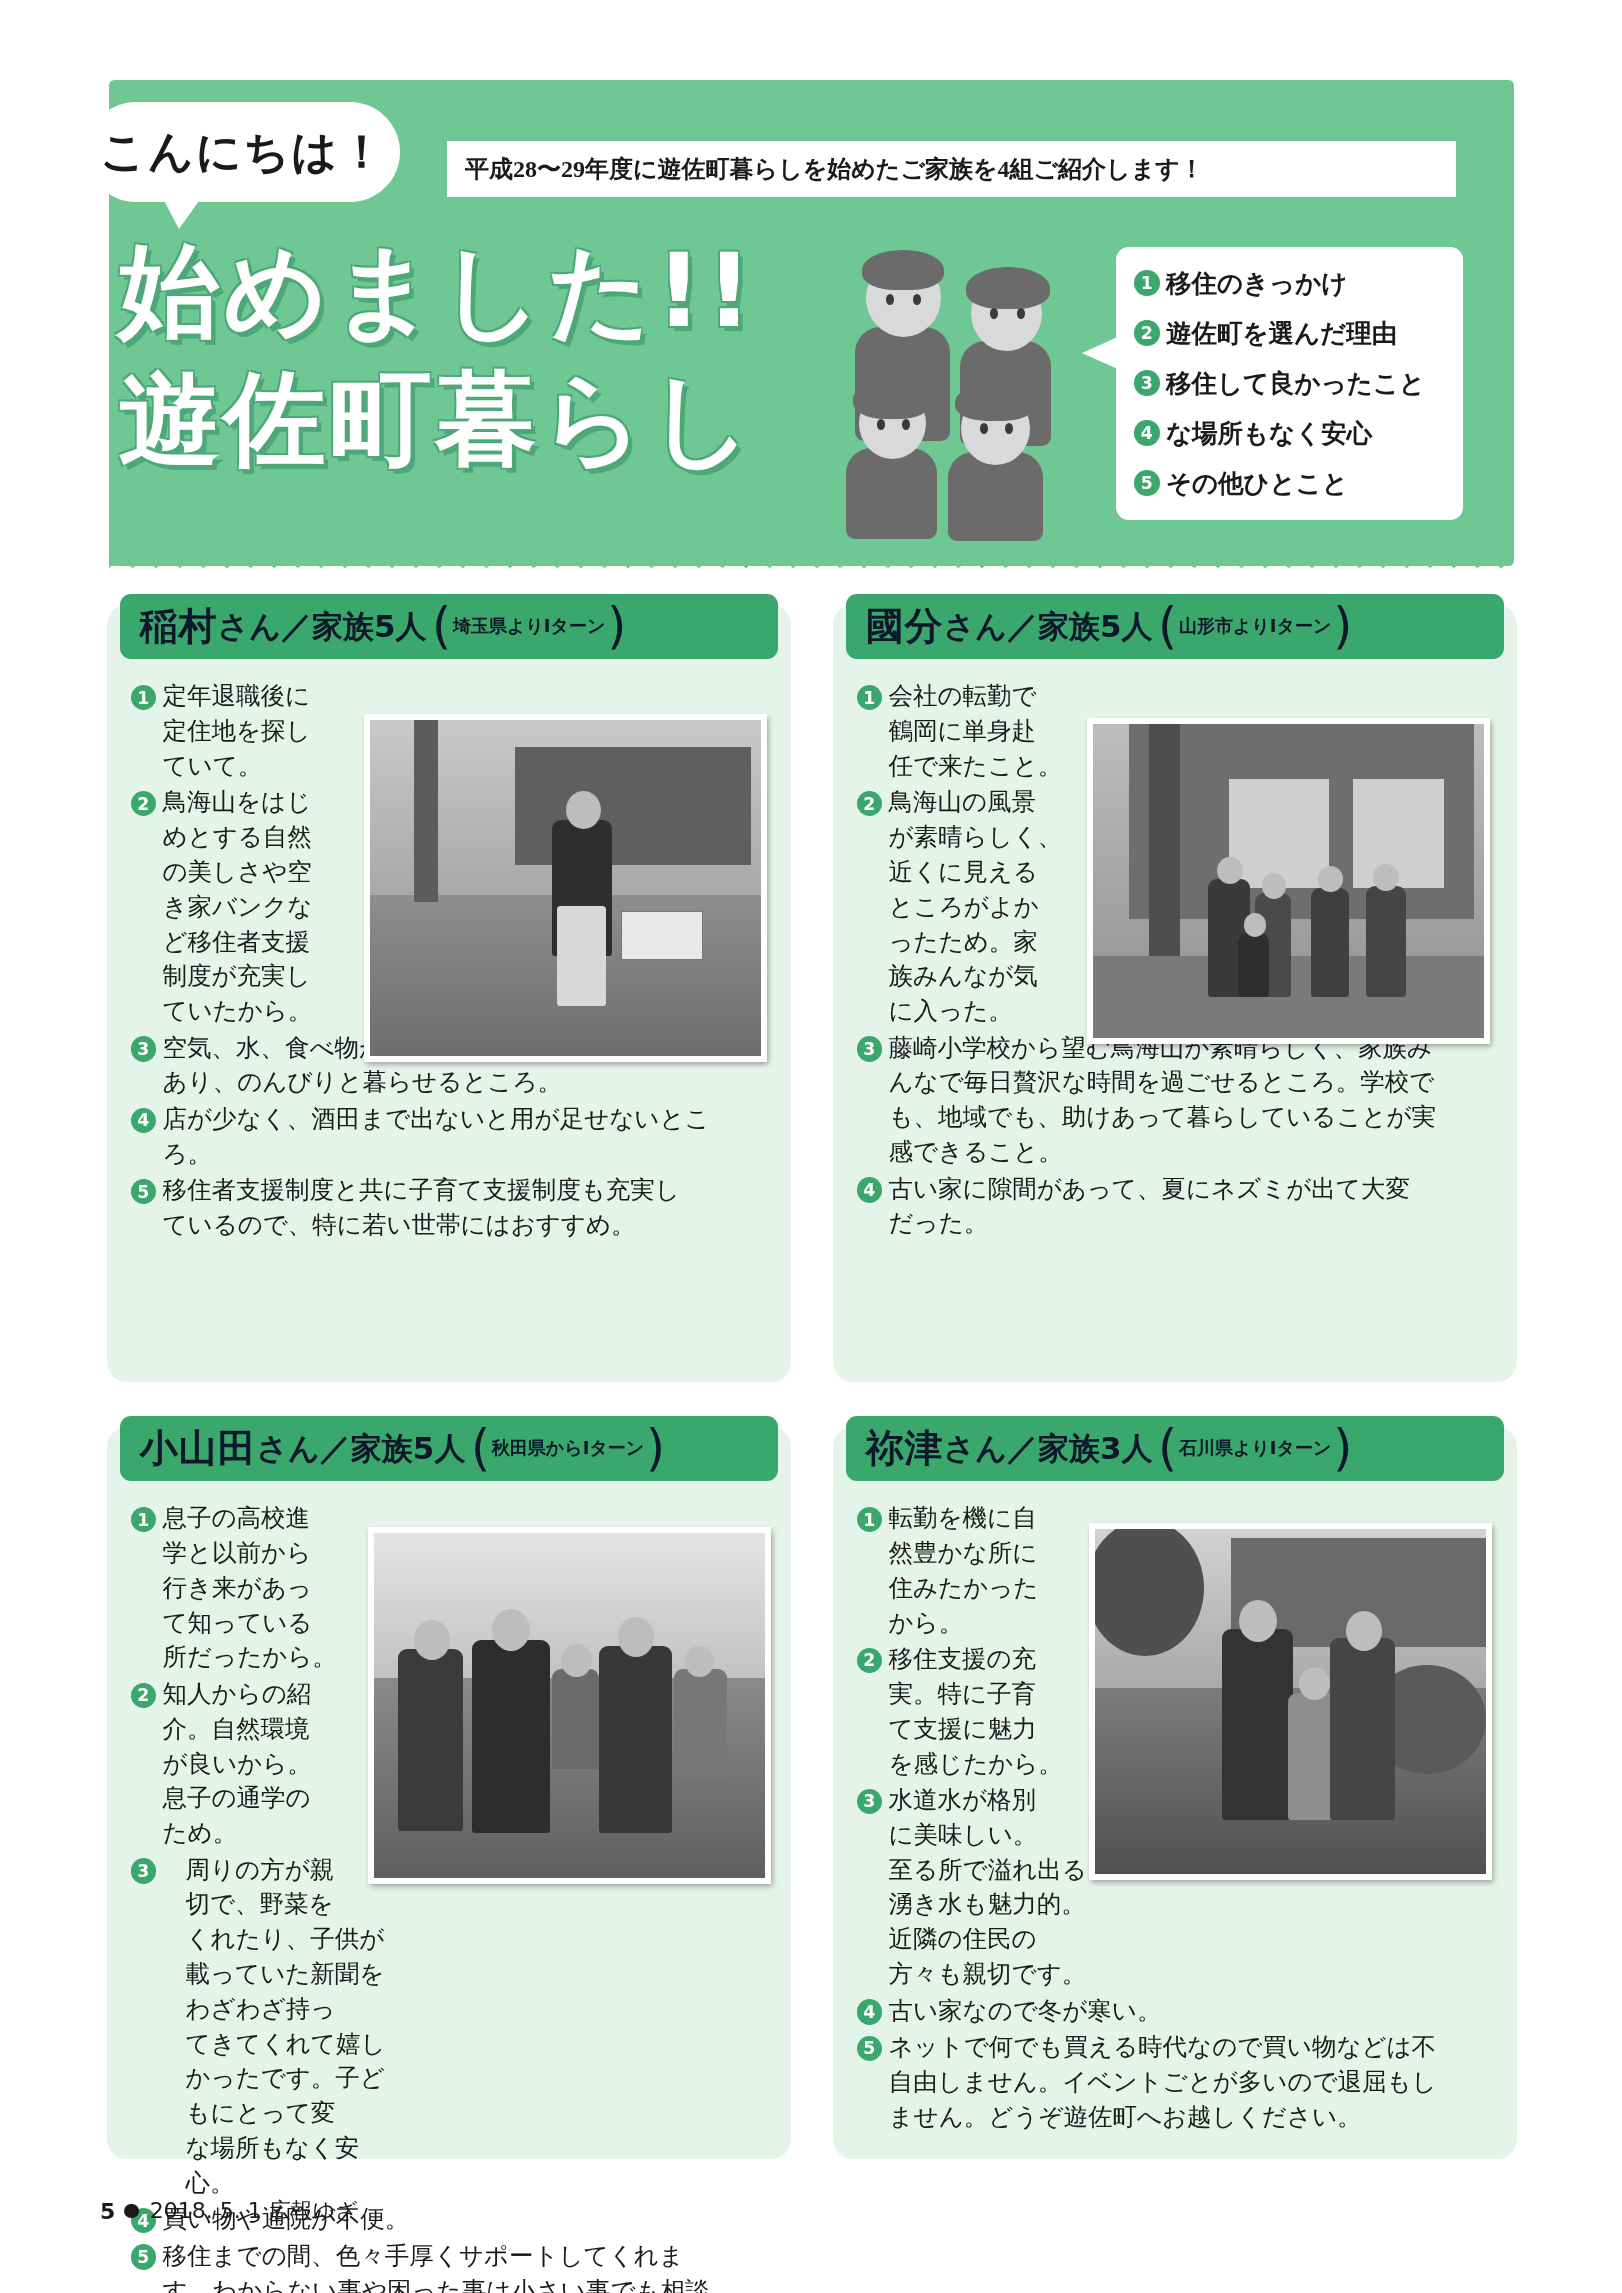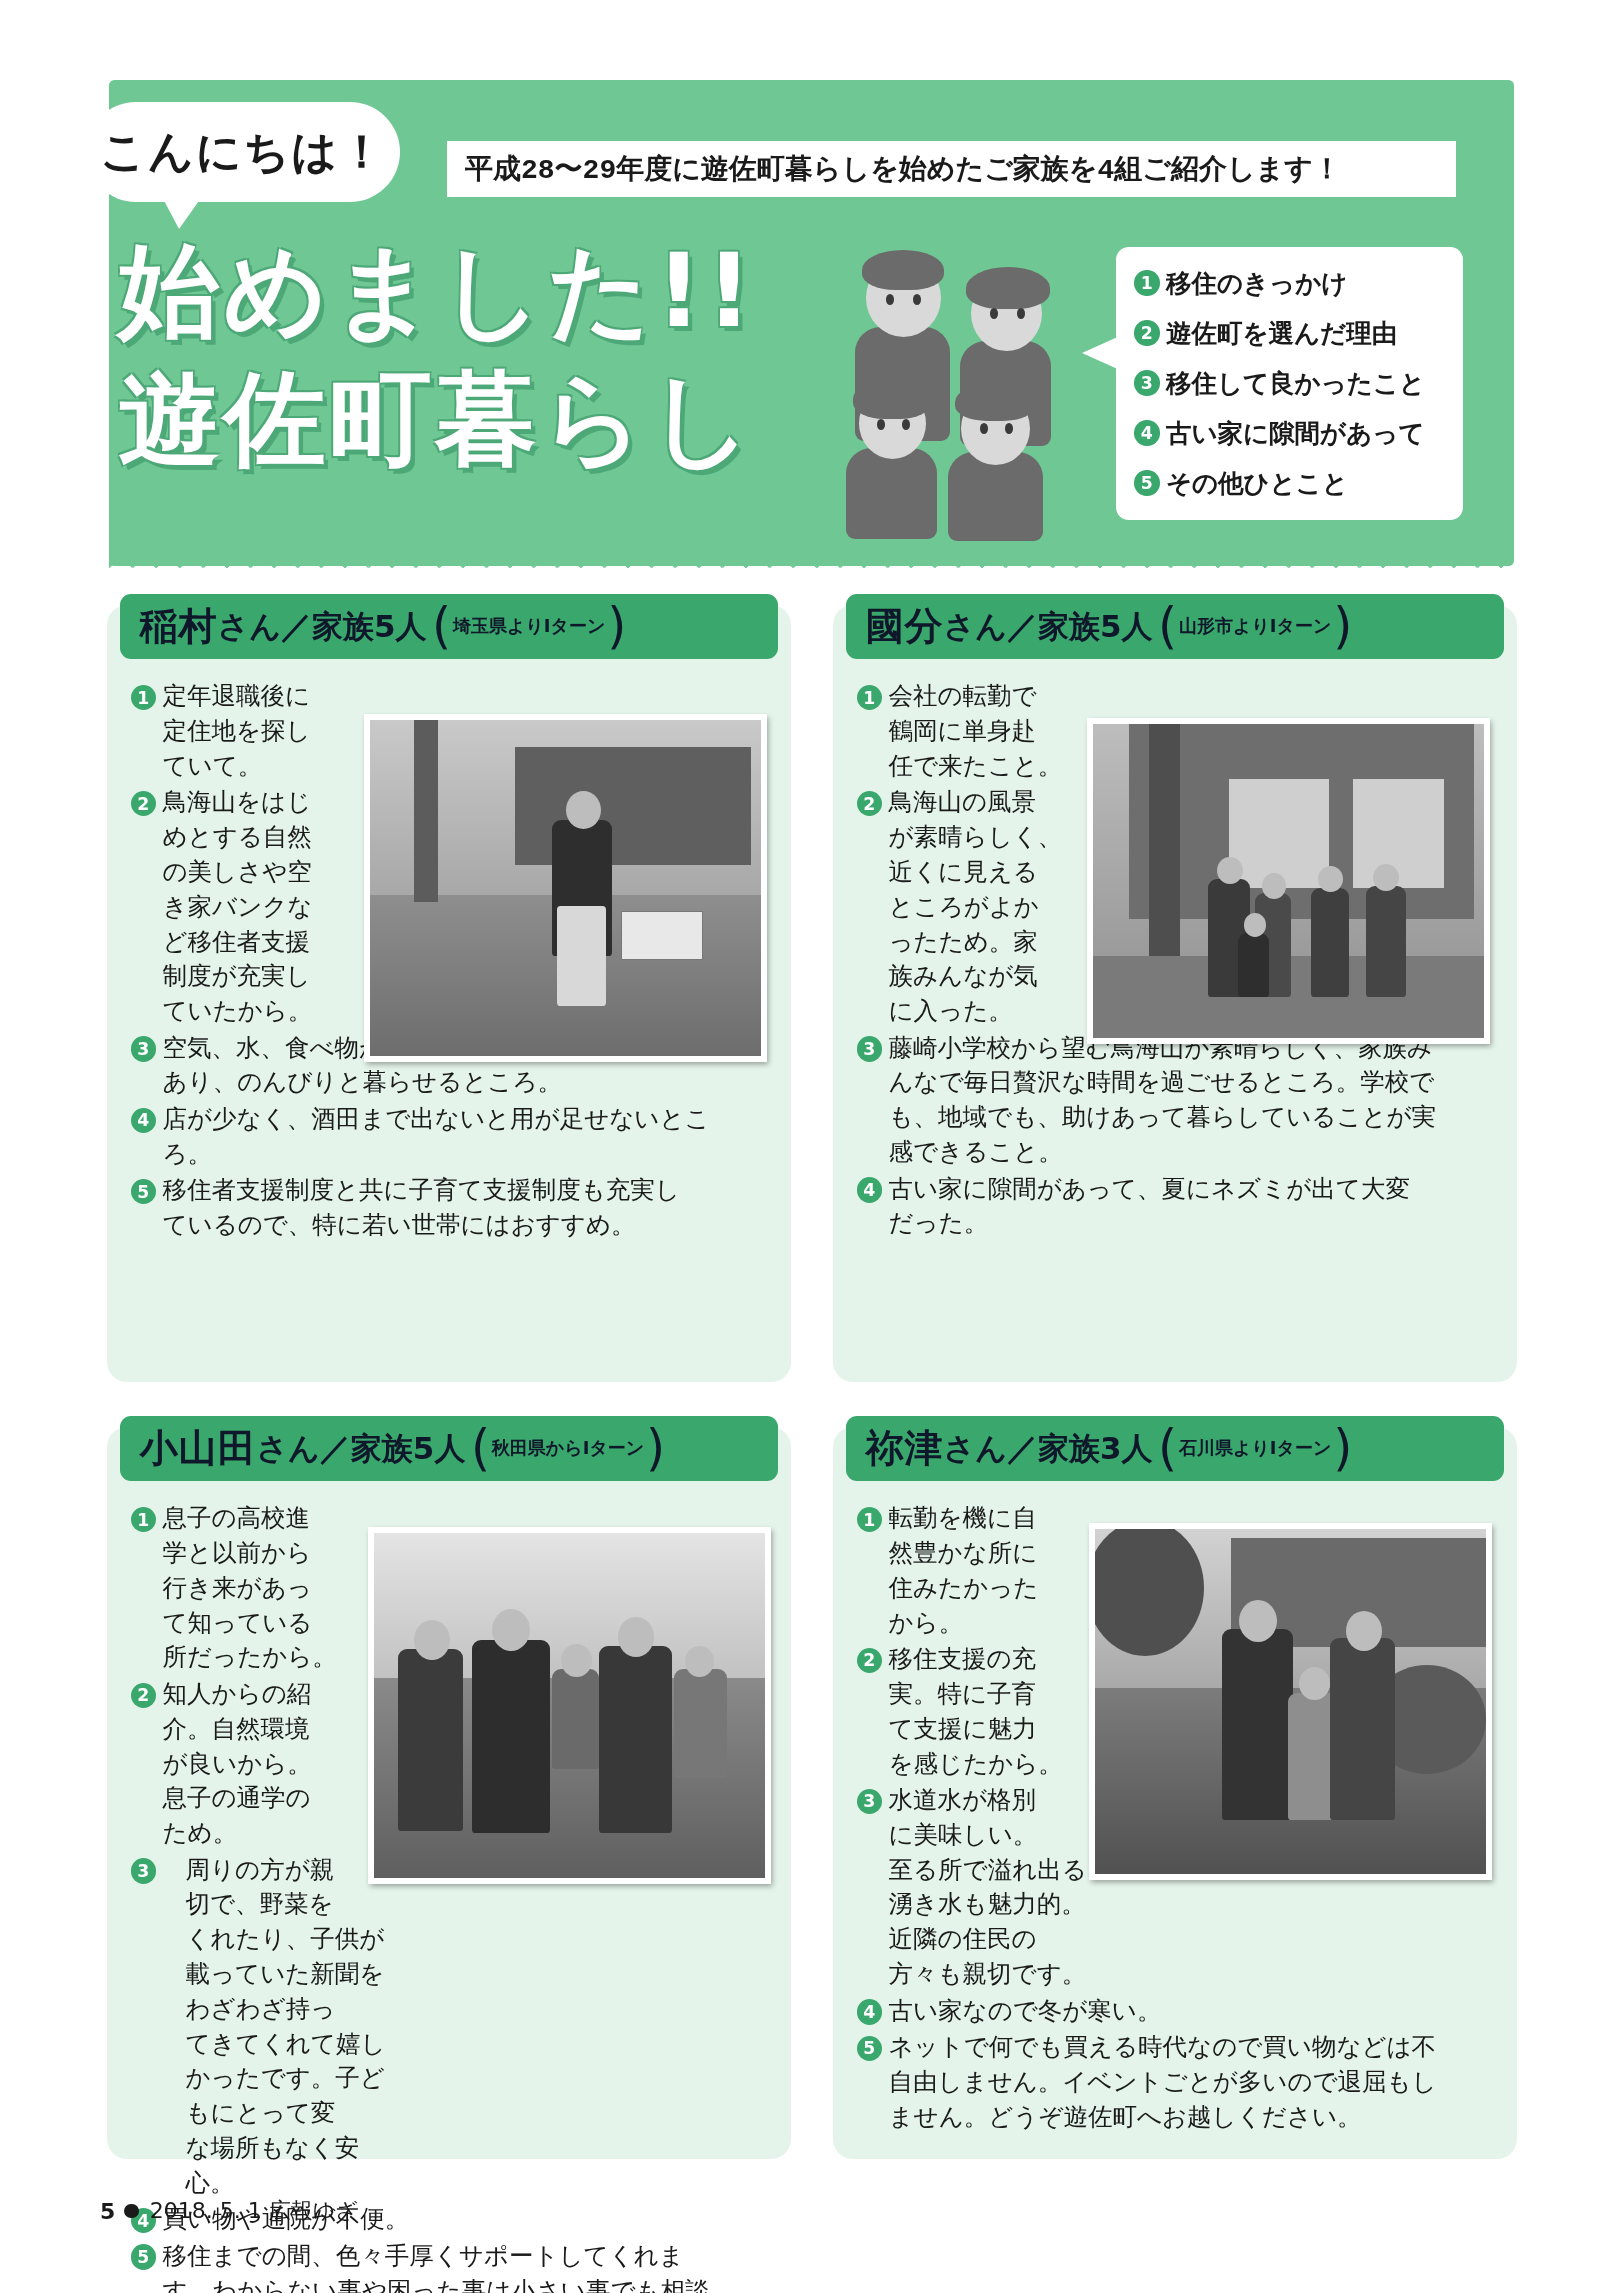--- a/index.html
+++ b/index.html
@@ -82,24 +82,24 @@
     top: 141px;
     width: 1009px;
     height: 56px;
     background: #ffffff;
     display: flex;
     align-items: center;
     padding-left: 18px;
     box-sizing: border-box;
   }
   .intro-strip .intro-text {
-    font-size: 28px;
+    font-size: 24px;
     font-weight: bold;
     color: #1a1a1a;
-    font-family: Liberation Mono, monospace;
+    font-family: Liberation Serif, serif;
   }
 
   .big-title {
     position: absolute;
     left: 118px;
     top: 227px;
     width: 746px;
     color: #ffffff;
     font-size: 102px;
     font-weight: bold;
@@ -377,21 +377,21 @@
   <div class="point-row">
     <span class="num-badge">2</span>
     <span>遊佐町を選んだ理由</span>
   </div>
   <div class="point-row">
     <span class="num-badge">3</span>
     <span>移住して良かったこと</span>
   </div>
   <div class="point-row">
     <span class="num-badge">4</span>
-    <span>古い家に隙間があって</span>
+    <span>な場所もなく安心</span>
   </div>
   <div class="point-row">
     <span class="num-badge">5</span>
     <span>その他ひとこと</span>
   </div>
 </div>
 
 <div class="card card-1">
   <div class="card-header">
     <span class="fam-name">稲村</span>

